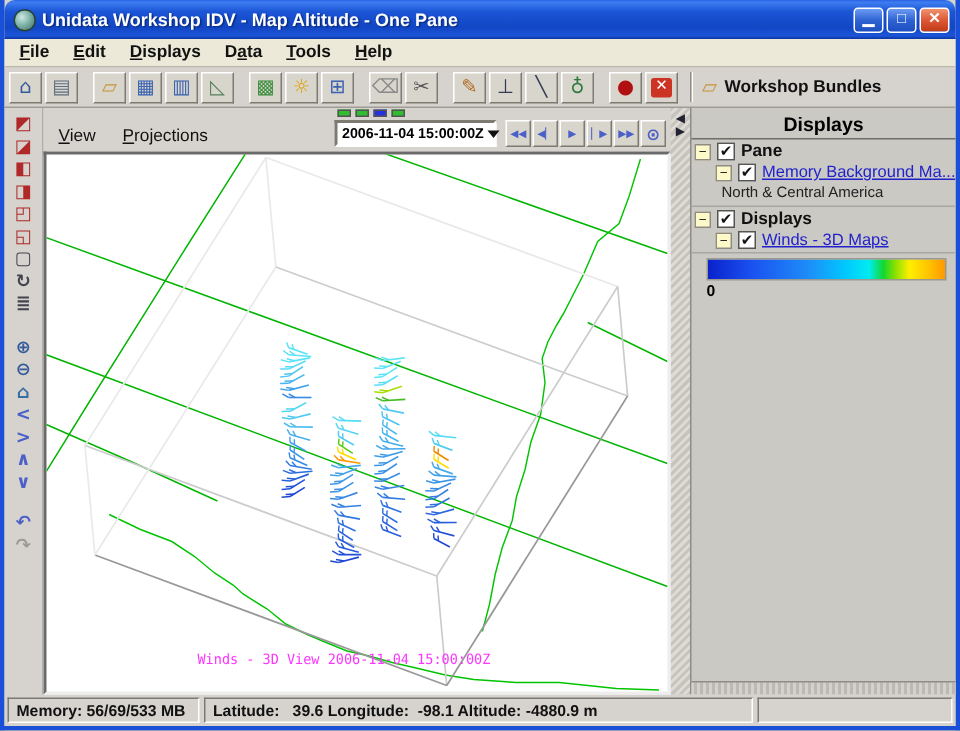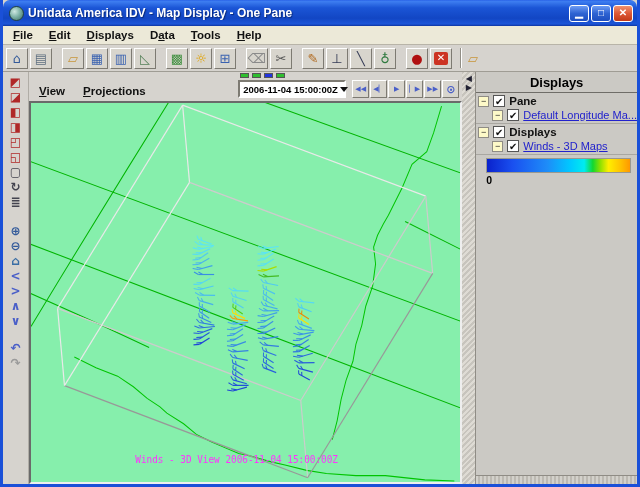--- a/index.html
+++ b/index.html
@@ -51,40 +51,40 @@
 
   .left-toolbar { flex:0 0 26px; background:#d6d3ce; border-right:1px solid #b0ada6;
     display:flex; flex-direction:column; align-items:center; padding-top:2px; }
   .lt-btn { width:18px; height:15px; display:flex; align-items:center; justify-content:center;
     background:transparent; border:none; cursor:default; padding:0; }
   .lt-glyph { font-size:12px; line-height:12px; font-weight:bold; font-family:"DejaVu Sans", sans-serif; }
 
   .view-panel { flex:1 1 auto; display:flex; flex-direction:column; min-width:0; }
   .view-header { flex:0 0 29px; background:#d6d3ce; position:relative; }
   .vp-menus { position:absolute; left:4px; bottom:3px; display:flex; gap:6px; }
-  .vp-menu { font-size:11.5px; font-weight:bold; color:#111; padding:1px 6px; cursor:default; }
+  .vp-menu { font-size:11.5px; font-weight:normal; color:#111; padding:1px 6px; cursor:default; }
   .vp-menu u { text-decoration:underline; }
   .time-widget { position:absolute; right:3px; top:1px; display:flex; flex-direction:column; }
   .time-steps { display:flex; gap:3px; height:6px; margin-left:2px; }
   .time-step { width:9px; height:5px; border:1px solid #555; }
   .time-row { display:flex; align-items:center; margin-top:1px; }
   .time-combo { width:108px; height:18px; background:#fff; border:2px solid;
     border-color:#7d7a72 #ffffff #ffffff #7d7a72; display:flex; align-items:center;
     padding:0 3px; cursor:default; }
   .time-value { font-size:9.5px; font-weight:bold; flex:1 1 auto; white-space:nowrap; }
   .caret { width:0; height:0; border-left:4px solid transparent; border-right:4px solid transparent;
     border-top:5px solid #111; margin-left:2px; }
   .pb-group { display:flex; margin-left:6px; gap:1px; }
   .pb-btn { width:17px; height:18px; background:#d8d5cd; border:1px solid;
     border-color:#ffffff #7d7a72 #7d7a72 #ffffff; display:flex; align-items:center; justify-content:center;
     cursor:default; padding:0; }
   .pb-glyph { font-size:7px; font-weight:bold; color:#4a5fc8; font-family:"DejaVu Sans", sans-serif; white-space:nowrap; }
   .pb-glyph.big { font-size:11px; }
 
-  .map-area { flex:1 1 auto; background:#86efac; border:2px solid; border-color:#6a6a6a #eeeeee #eeeeee #6a6a6a;
+  .map-area { flex:1 1 auto; background:#ffffff; border:2px solid; border-color:#6a6a6a #eeeeee #eeeeee #6a6a6a;
     min-height:0; position:relative; }
   .map-area svg { width:100%; height:100%; display:block; }
 
   .splitter { flex:0 0 13px; background:#d6d3ce;
     background-image:repeating-linear-gradient(135deg,#c7c4bd 0 2px,#dedbd4 2px 4px);
     display:flex; flex-direction:column; align-items:center; padding-top:2px; cursor:col-resize; }
   .split-arrow { font-size:8px; line-height:9px; color:#223; font-family:"DejaVu Sans", sans-serif; }
 
   
   .displays-panel { flex:0 0 153px; background:#cbc9c4; display:flex; flex-direction:column; border-left:1px solid #8f8c85; }
@@ -115,21 +115,21 @@
   .cell-position { flex:1 1 auto; }
   .cell-extra { flex:0 0 130px; }
 </style>
 </head>
 <body>
 
 <div class="window">
 
   <div class="titlebar">
     <div class="app-icon"></div>
-    <div class="title-text">Unidata America IDV - Map Display - One Pane</div>
+    <div class="title-text">Unidata Workshop IDV - Map Altitude - One Pane</div>
     <div class="win-btns">
         <button class="win-btn"><span>▁</span></button>
         <button class="win-btn"><span>□</span></button>
         <button class="win-btn close"><span>✕</span></button>
       </div>
   </div>
 
   <div class="menubar">
       <div class="menu-item"><u>F</u>ile</div>
       <div class="menu-item"><u>E</u>dit</div>
@@ -194,20 +194,21 @@
         <button class="tb-btn">
           <span class="tb-glyph" style="color: rgb(176, 16, 16);">●</span>
         </button>
         <button class="tb-btn">
           <span class="tb-glyph boxed" style="color: rgb(255, 255, 255); background: rgb(204, 51, 34);">✕</span>
         </button>
       </div>
     <div class="tb-sep2"></div>
     <div class="bundles-chip">
       <span class="folder-glyph">▱</span>
+      <span class="bundles-label">Workshop Bundles</span>
     </div>
   </div>
 
   <div class="content">
 
     <div class="left-toolbar">
         <button class="lt-btn">
           <span class="lt-glyph" style="color: rgb(176, 40, 40);">◩</span>
         </button>
         <button class="lt-btn">
@@ -567,22 +568,23 @@
         <div id="tree-groups">
             <div class="tree-group">
               <div class="tree-row">
                 <button class="minus-btn">−</button>
                 <span class="checkbox">✔</span>
                 <span class="group-label">Pane</span>
               </div>
               <div class="tree-row child-row">
                 <button class="minus-btn">−</button>
                 <span class="checkbox">✔</span>
-                <a class="tree-link">Default Longitude Ma...</a>
+                <a class="tree-link">Memory Background Ma...</a>
               </div>
+              <div class="tree-text">North &amp; Central America</div>
             </div>
             <div class="tree-group">
               <div class="tree-row">
                 <button class="minus-btn">−</button>
                 <span class="checkbox">✔</span>
                 <span class="group-label">Displays</span>
               </div>
               <div class="tree-row child-row">
                 <button class="minus-btn">−</button>
                 <span class="checkbox">✔</span>
@@ -591,14 +593,19 @@
             </div>
           </div>
         <div class="colorbar" id="colorbar" style="background: linear-gradient(90deg, rgb(10, 34, 204) 0%, rgb(26, 80, 240) 18%, rgb(30, 140, 248) 42%, rgb(0, 200, 255) 58%, rgb(0, 236, 240) 68%, rgb(18, 216, 48) 74%, rgb(138, 224, 0) 79%, rgb(255, 238, 0) 85%, rgb(255, 196, 0) 93%, rgb(255, 152, 0) 100%);"></div>
         <div class="cb-min">0</div>
       </div>
       <div class="h-scroll"></div>
     </div>
 
   </div>
 
+  <div class="statusbar">
+    <div class="status-cell cell-memory">Memory: 56/69/533 MB</div>
+    <div class="status-cell cell-position">Latitude:   39.6 Longitude:  -98.1 Altitude: -4880.9 m</div>
+    <div class="status-cell cell-extra"></div>
+  </div>
 
 </div>
 
 </body></html>

